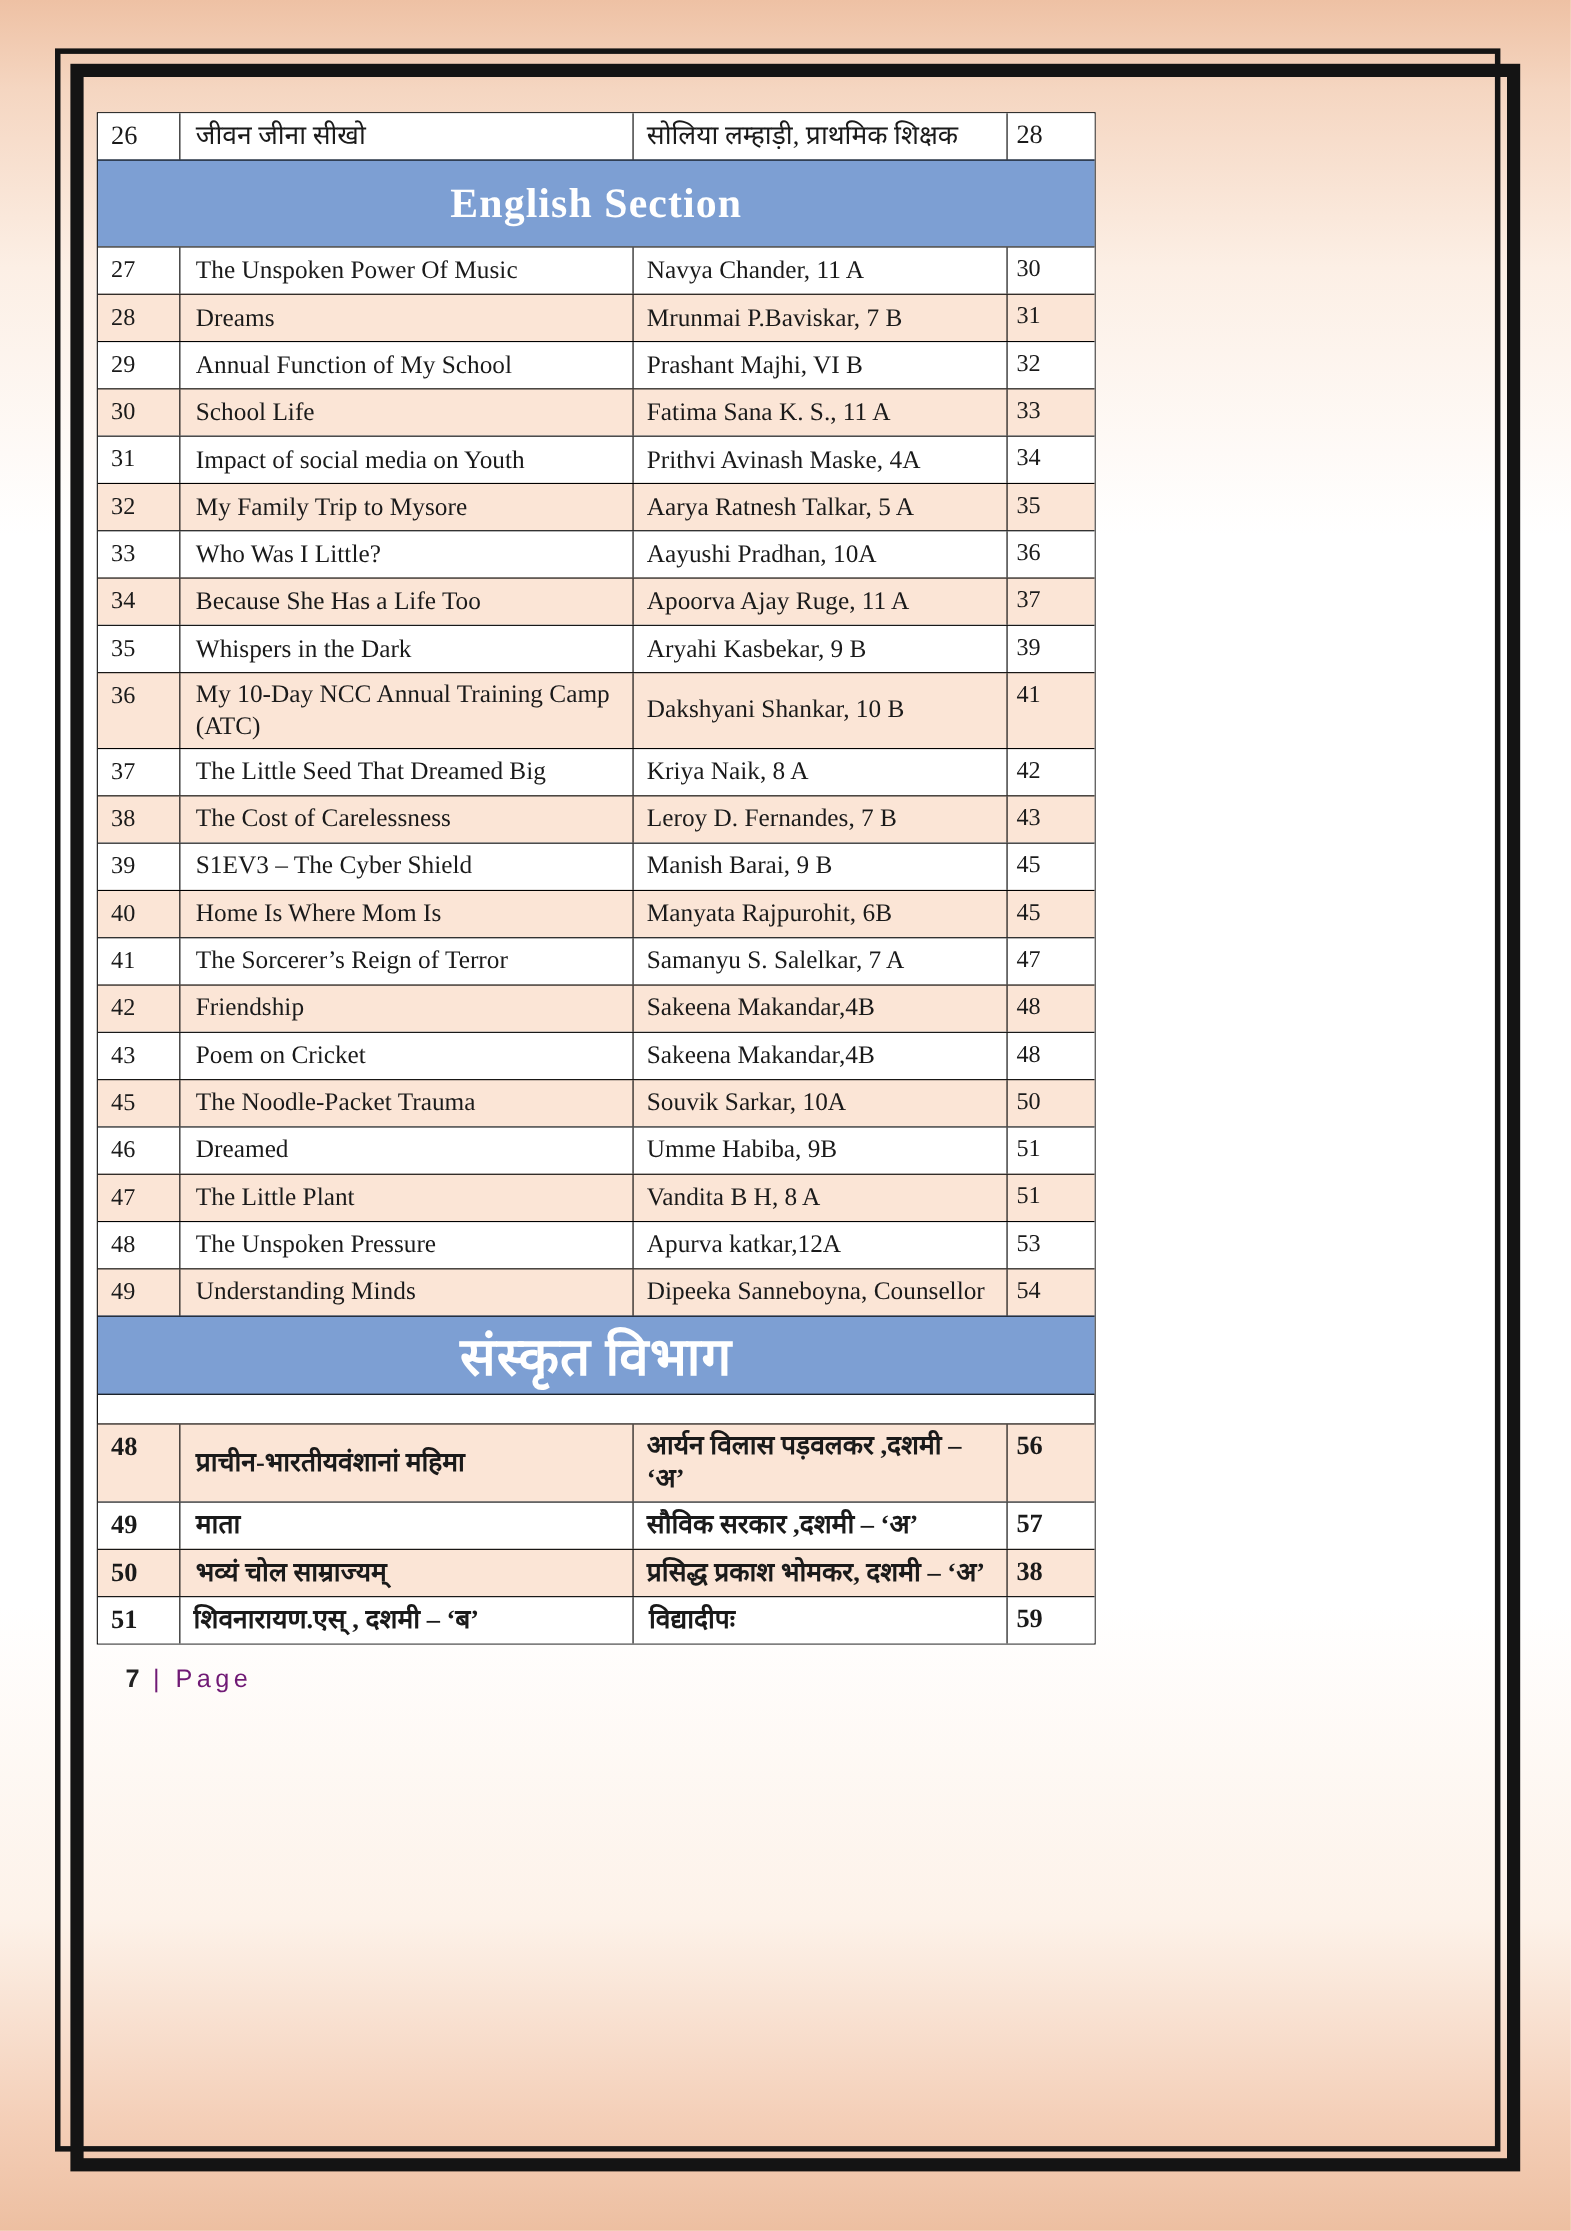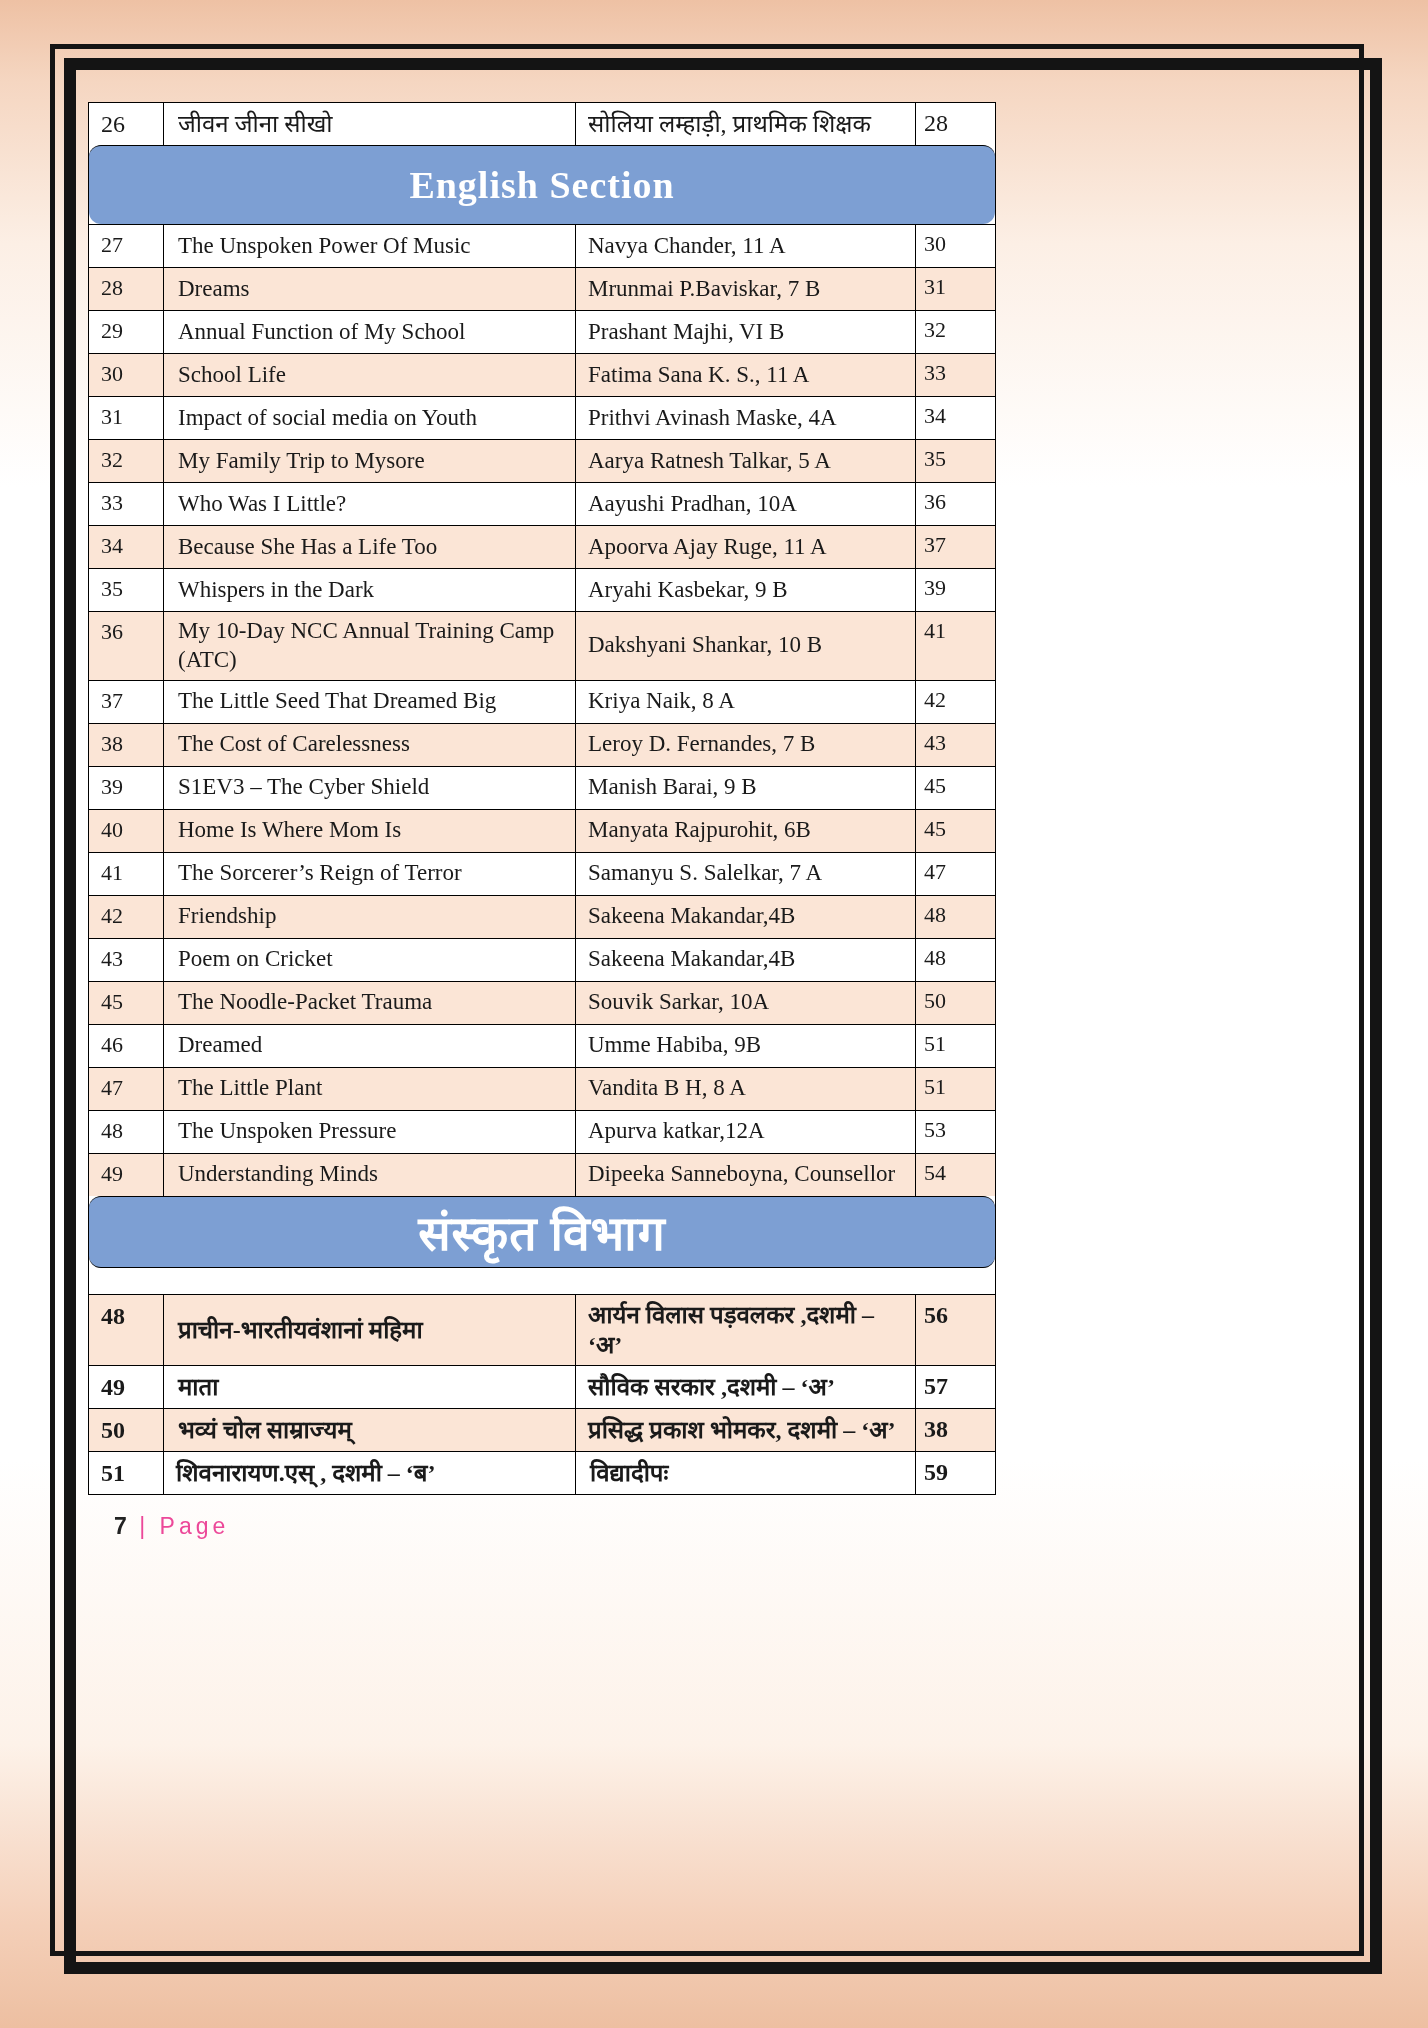--- a/index.html
+++ b/index.html
@@ -60,37 +60,36 @@
     min-height: 78px;
     background: #7d9fd3;
     color: #ffffff;
     font-weight: bold;
     font-size: 38px;
     letter-spacing: 1px;
     display: flex;
     align-items: center;
     justify-content: center;
     border-top: 1px solid #000;
-    border-radius: 12px;
   }
   .banner-1 {
     min-height: 70px;
     border-bottom: 1px solid #000;
     margin-bottom: 26px;
     font-size: 48px;
   }
   .row.dev .cell { font-size: 24px; }
   .row.dev-bold .cell { font-weight: bold; }
   .footer {
     margin: 18px 0 0 26px;
     font-family: "Liberation Sans", "DejaVu Sans", sans-serif;
     font-size: 23px;
   }
   .footer .num { font-weight: bold; color: #222222; }
-  .footer .lbl { color: #ec4899; letter-spacing: 4px; margin-left: 6px; }
+  .footer .lbl { color: #701a75; letter-spacing: 4px; margin-left: 6px; }
 </style>
 </head>
 <body>
 
 <div class="frame-outer"></div>
 <div class="frame-inner"></div>
 
 <div class="content">
   <div class="table">
       <div class="row dev">

